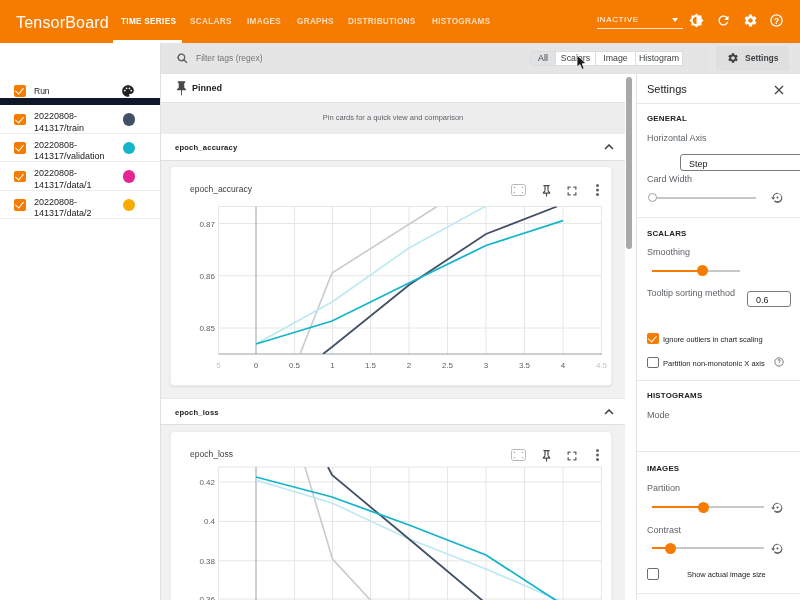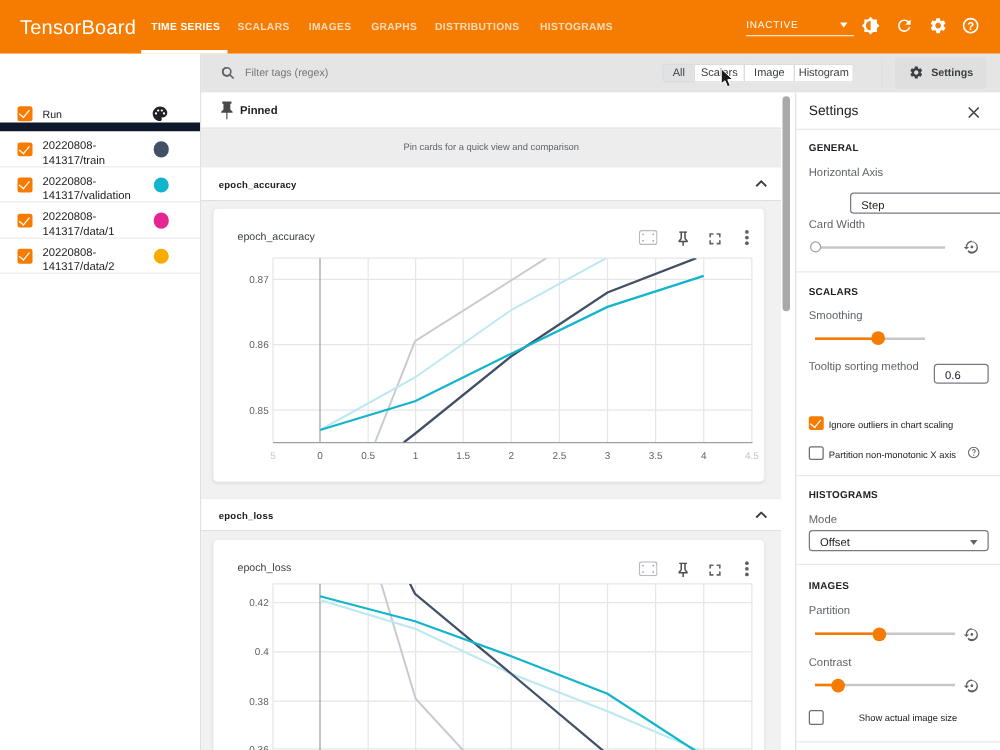--- a/index.html
+++ b/index.html
@@ -306,23 +306,20 @@
   <div class="cb off" style="left:10px; top:282.5px;"></div>
   <div style="position:absolute; left:26px; top:284.5px; font-size:7.5px; color:#202124;">Partition non-monotonic X axis</div>
   <svg style="position:absolute; left:137px; top:282.5px;" width="10" height="10" viewBox="0 0 24 24">
       <path fill="none" stroke="#5f6368" stroke-width="2" d="M12 2a10 10 0 110 20 10 10 0 010-20z"></path>
       <path fill="#5f6368" d="M11 16h2v2h-2zm1.2-10.5c-1.88 0-3.2 1.2-3.55 2.85l1.85.5c.15-.85.85-1.45 1.7-1.45.95 0 1.7.75 1.7 1.6 0 .45-.2.85-.5 1.15l-1.1 1.1c-.55.55-.8 1.25-.8 2.25h2c0-.65.1-1 .45-1.35l.8-.8c.55-.55.95-1.3.95-2.2 0-1.95-1.6-3.65-3.5-3.65z"></path>
     </svg>
   <div class="pdiv" style="top:305.5px;"></div>
 
   <div class="phead" style="top:316.5px;">HISTOGRAMS</div>
   <div class="plabel" style="top:336px;">Mode</div>
-  <div class="psel" style="top:350px;">
-      <span>Offset</span>
-    </div>
   <div class="pdiv" style="top:376.5px;"></div>
 
   <div class="phead" style="top:390px;">IMAGES</div>
   <div class="plabel" style="top:408.5px;">Partition</div>
   <div class="track" style="left:15px; top:432px; width:112px;"></div>
   <div class="trackfill" style="left:15px; top:432px; width:51px;"></div>
   <div class="thumb" style="left:60.5px; top:427.5px;"></div>
   <svg style="position:absolute; left:134px; top:427px;" width="13" height="13" viewBox="0 0 24 24">
       <path fill="#5f6368" d="M14 12c0-1.1-.9-2-2-2s-2 .9-2 2 .9 2 2 2 2-.9 2-2zm-2-9c-4.97 0-9 4.03-9 9H0l4 4 4-4H5c0-3.87 3.13-7 7-7s7 3.13 7 7-3.13 7-7 7c-1.93 0-3.68-.79-4.94-2.06l-1.42 1.42C7.27 20.99 9.51 22 12 22c4.97 0 9-4.03 9-9s-4.03-9-9-9z"></path>
     </svg>

